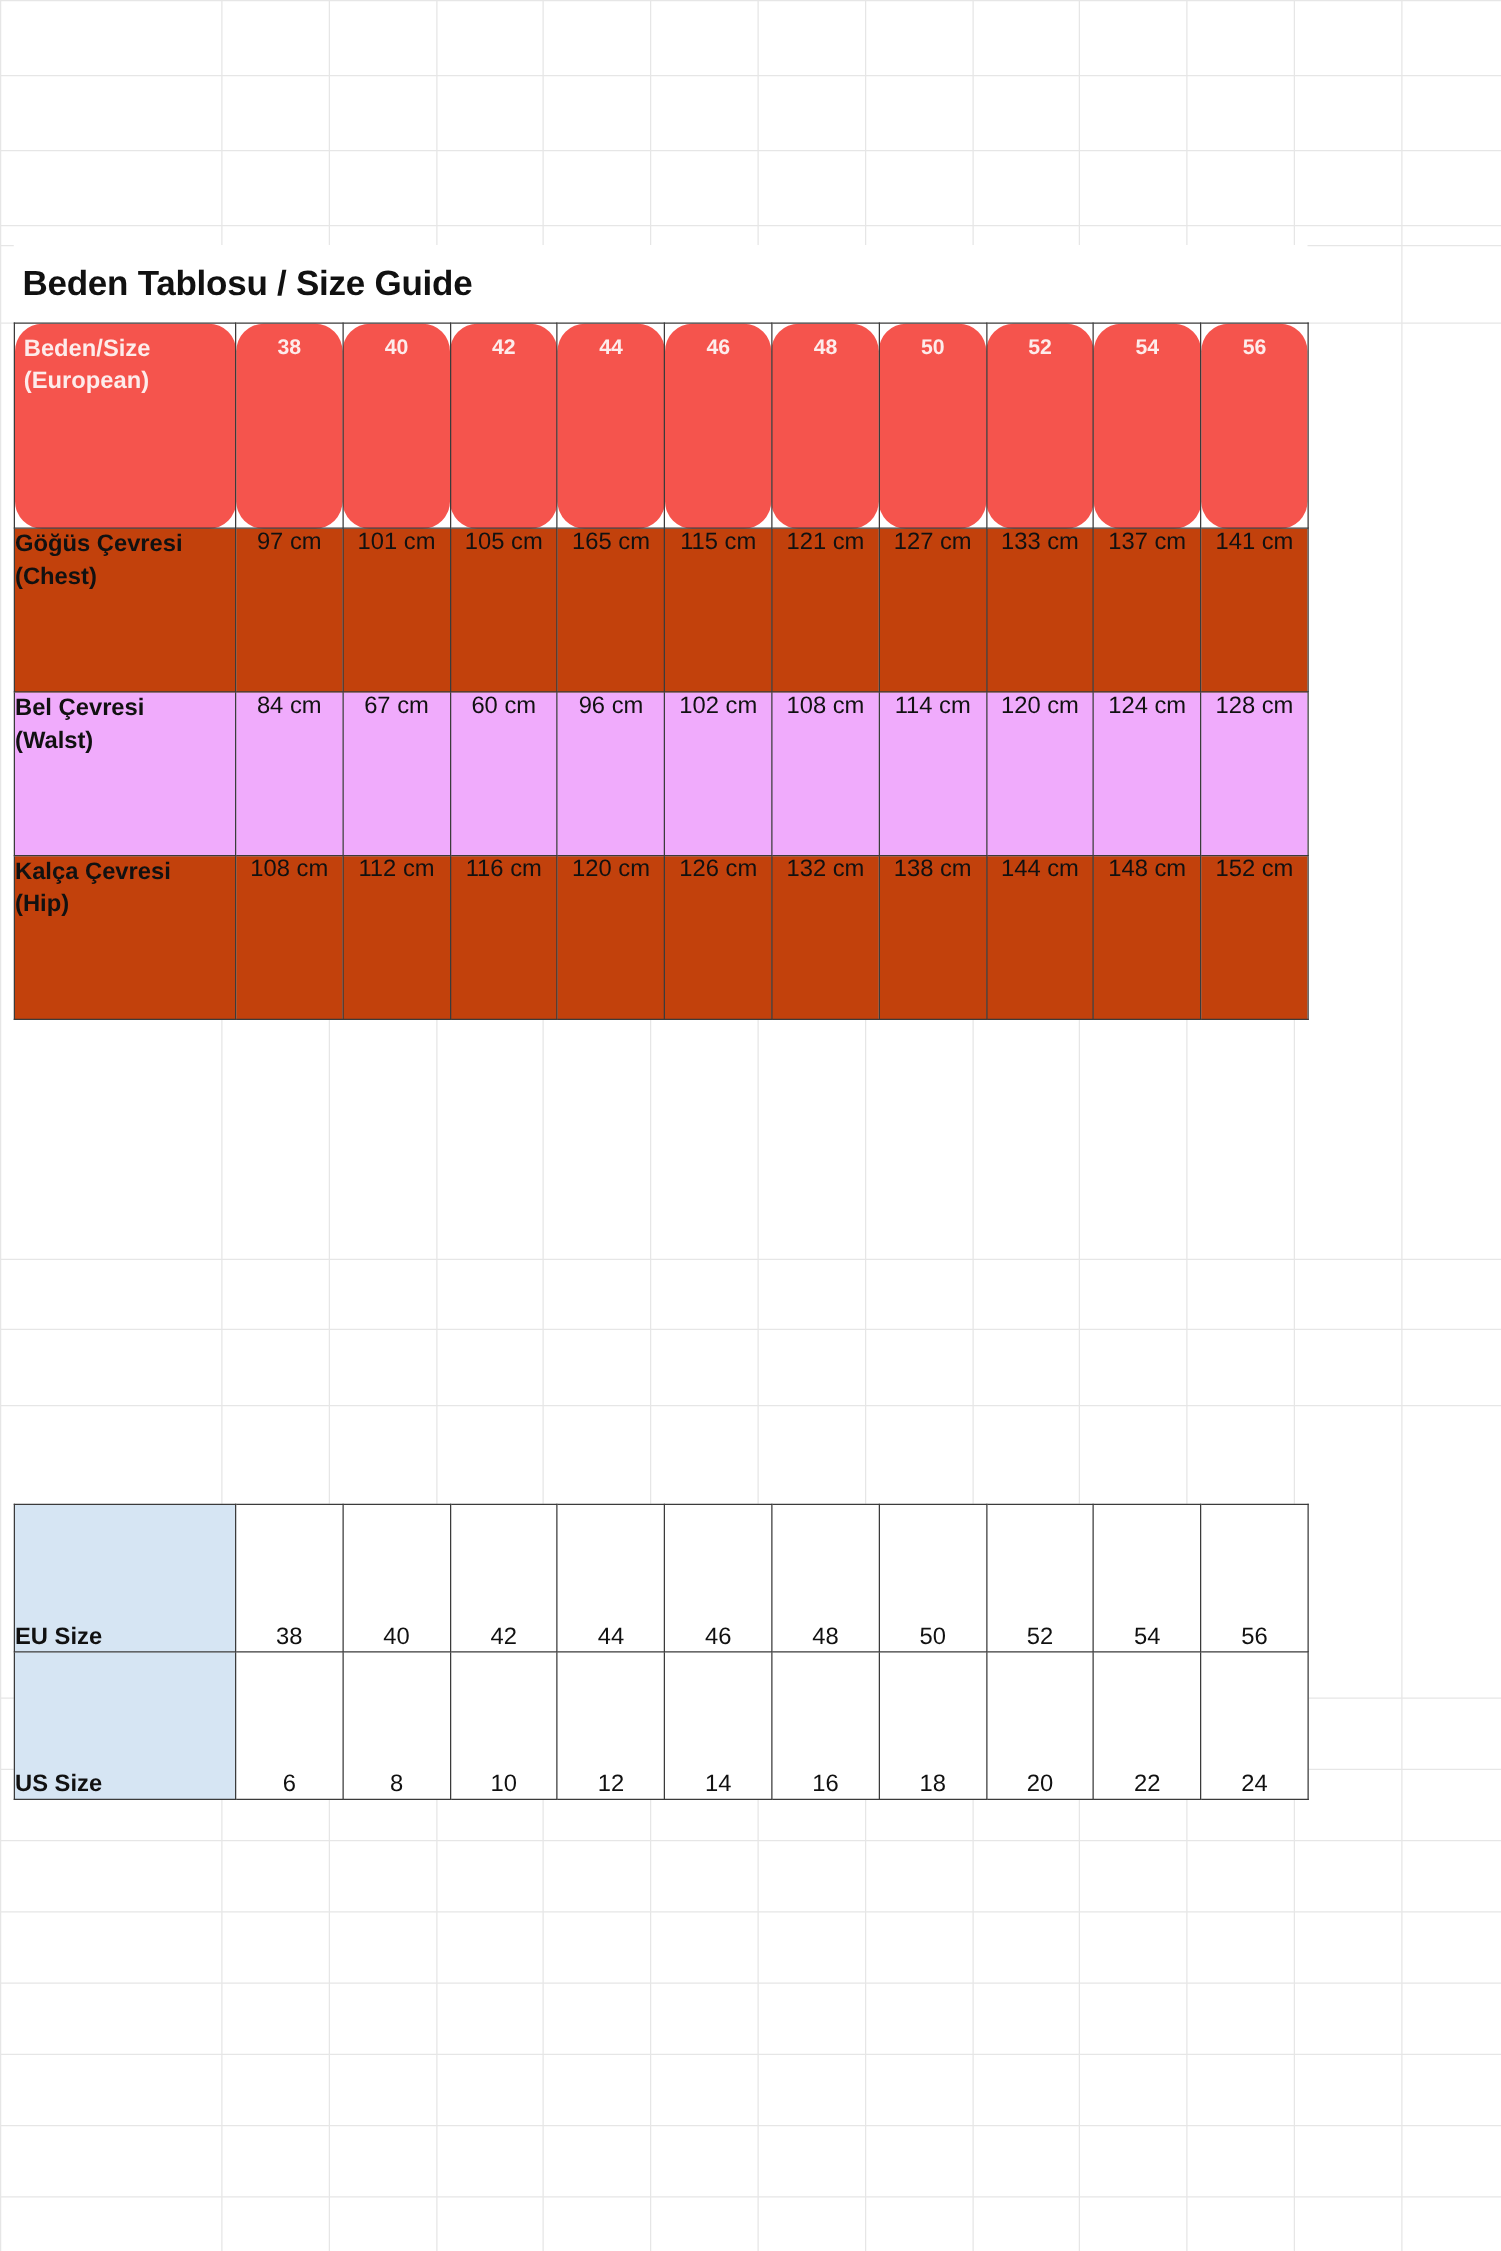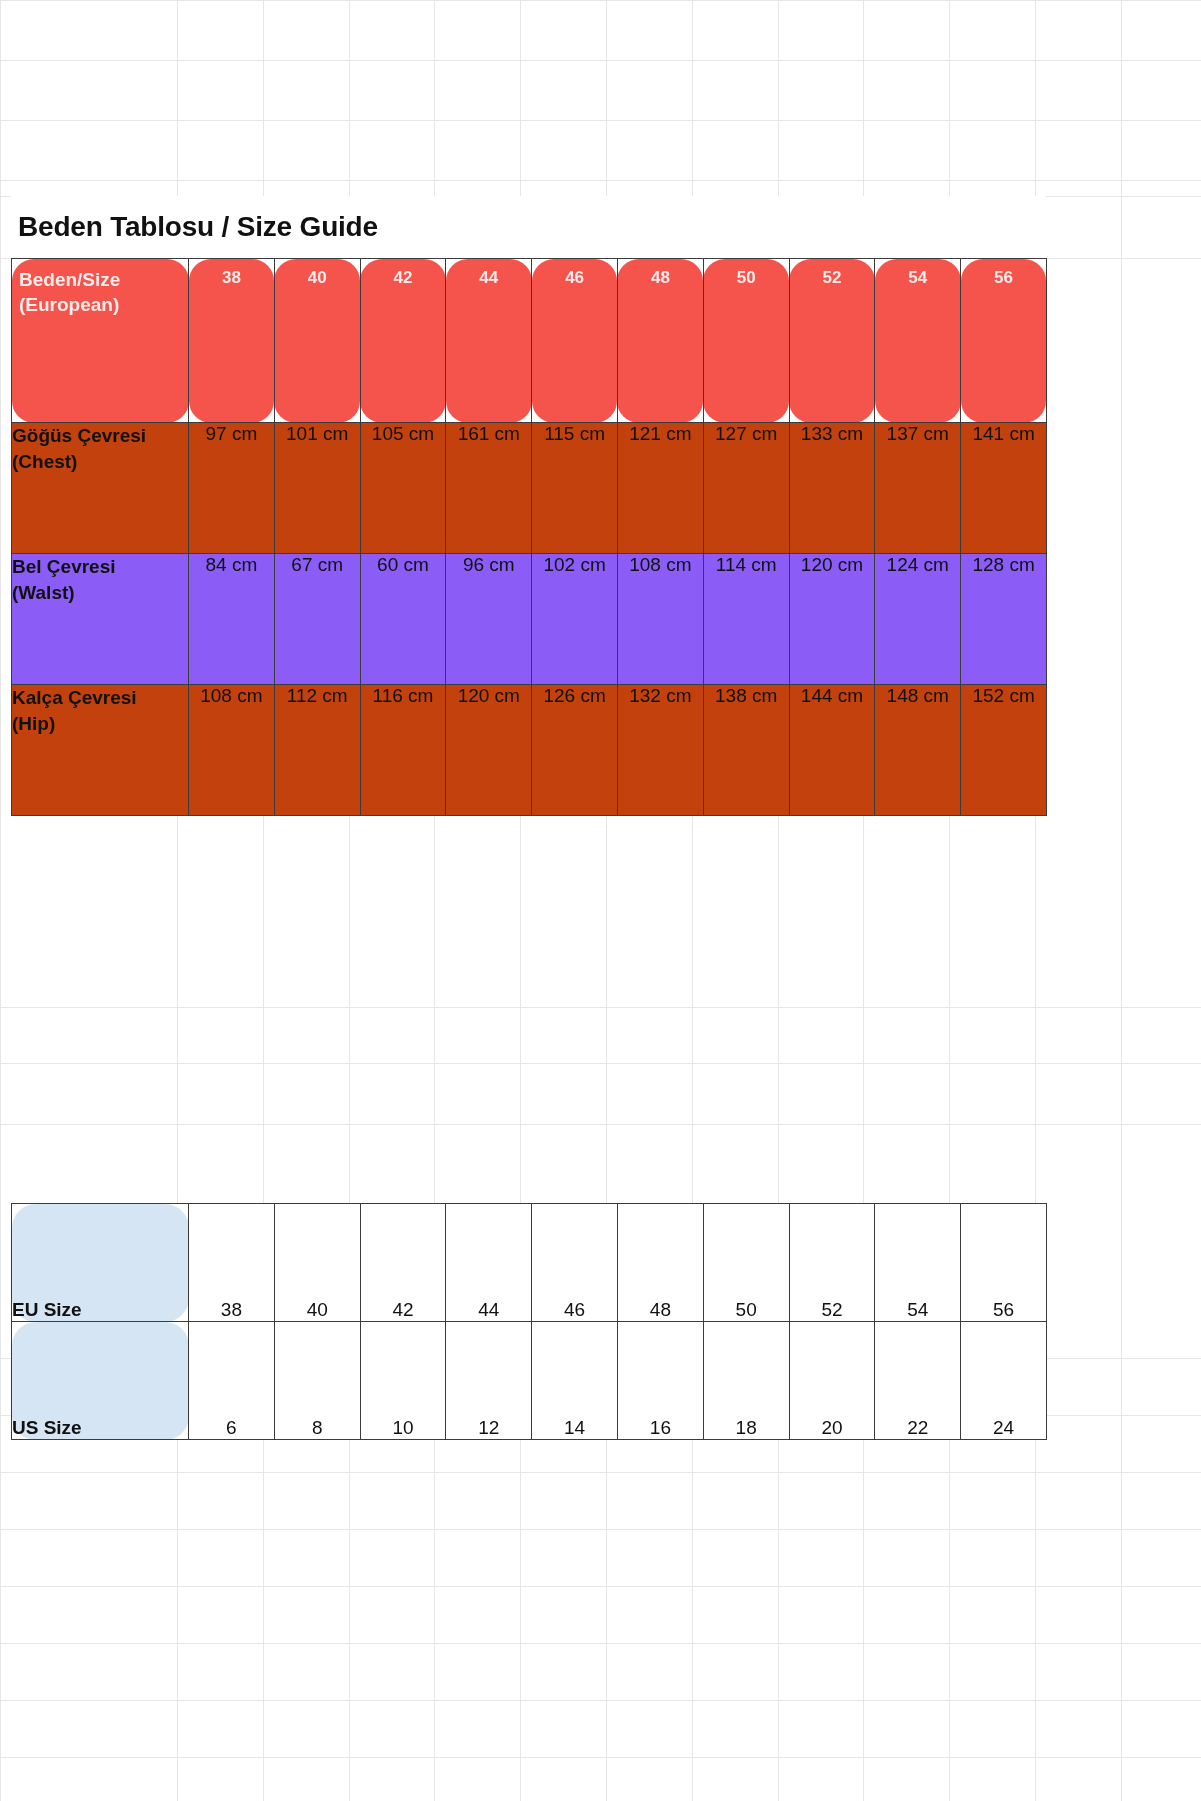--- a/index.html
+++ b/index.html
@@ -69,21 +69,21 @@
   .hdr .lbl .l2{font-weight:bold;}
   .hdr .num{
     text-align:center;
     padding-top:9px;
     font-weight:bold;
     font-size:17px;
     color:#fdeceb;
   }
 
   .row-white td{background:#c2410c;height:130px;}
-  .row-gray td{background:#8b5cf6;height:130px;}
+  .row-gray td{background:#f0abfc;height:130px;}
 
   .rlabel{
     font-weight:bold;font-size:19px;line-height:26px;
     padding:6px 0 0 7px;text-align:left;
   }
   .rval{
     text-align:center;font-size:19px;padding-top:9px;
   }
 
   
@@ -93,21 +93,21 @@
   }
   table.sizes2 col.lab{width:177px;}
   table.sizes2 col.dc{width:85.8px;}
   table.sizes2 td{
     border:1px solid #3b3b3b;padding:0;font-size:19px;color:#111;
     height:117px;vertical-align:bottom;
   }
   td.bluelab{
     background:#d6e5f3;
     font-weight:bold;font-size:19px;
-    padding:0 0 10px 7px;text-align:left;border-radius:24px;
+    padding:0 0 10px 7px;text-align:left;
   }
   td.b2val{
     text-align:center;padding-bottom:10px;background:#ffffff;
   }
 </style>
 </head>
 <body>
 
 <div id="grid-bg">
     <div class="gv" style="left: 0px;"></div>
@@ -181,21 +181,21 @@
       </tr>
 
       <tr class="row-white">
         <td class="rlabel">
           <div>Göğüs Çevresi</div>
           <div>(Chest)</div>
         </td>
         <td class="rval">97 cm</td>
         <td class="rval">101 cm</td>
         <td class="rval">105 cm</td>
-        <td class="rval">161 cm</td>
+        <td class="rval">165 cm</td>
         <td class="rval">115 cm</td>
         <td class="rval">121 cm</td>
         <td class="rval">127 cm</td>
         <td class="rval">133 cm</td>
         <td class="rval">137 cm</td>
         <td class="rval">141 cm</td>
       </tr>
 
       <tr class="row-gray">
         <td class="rlabel">

